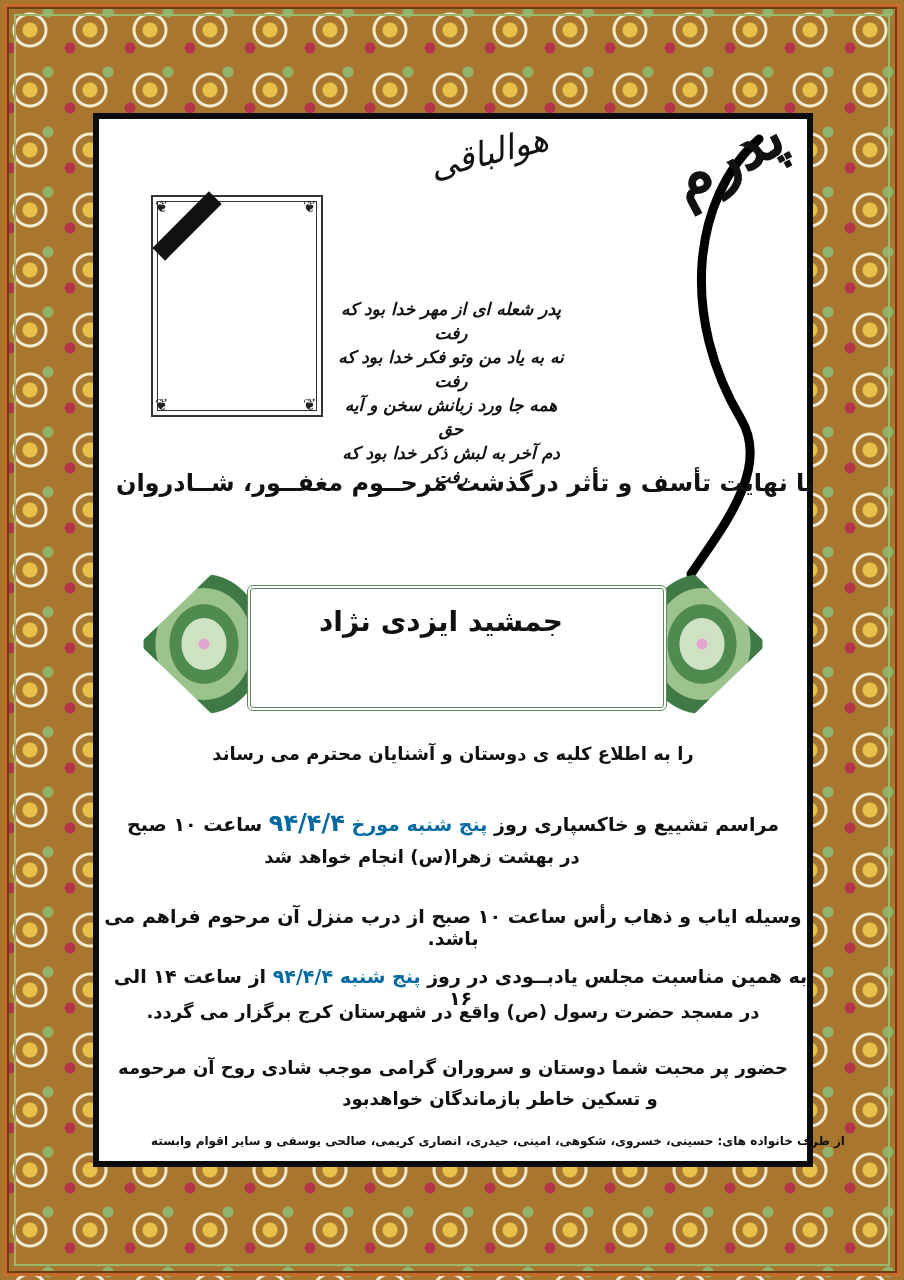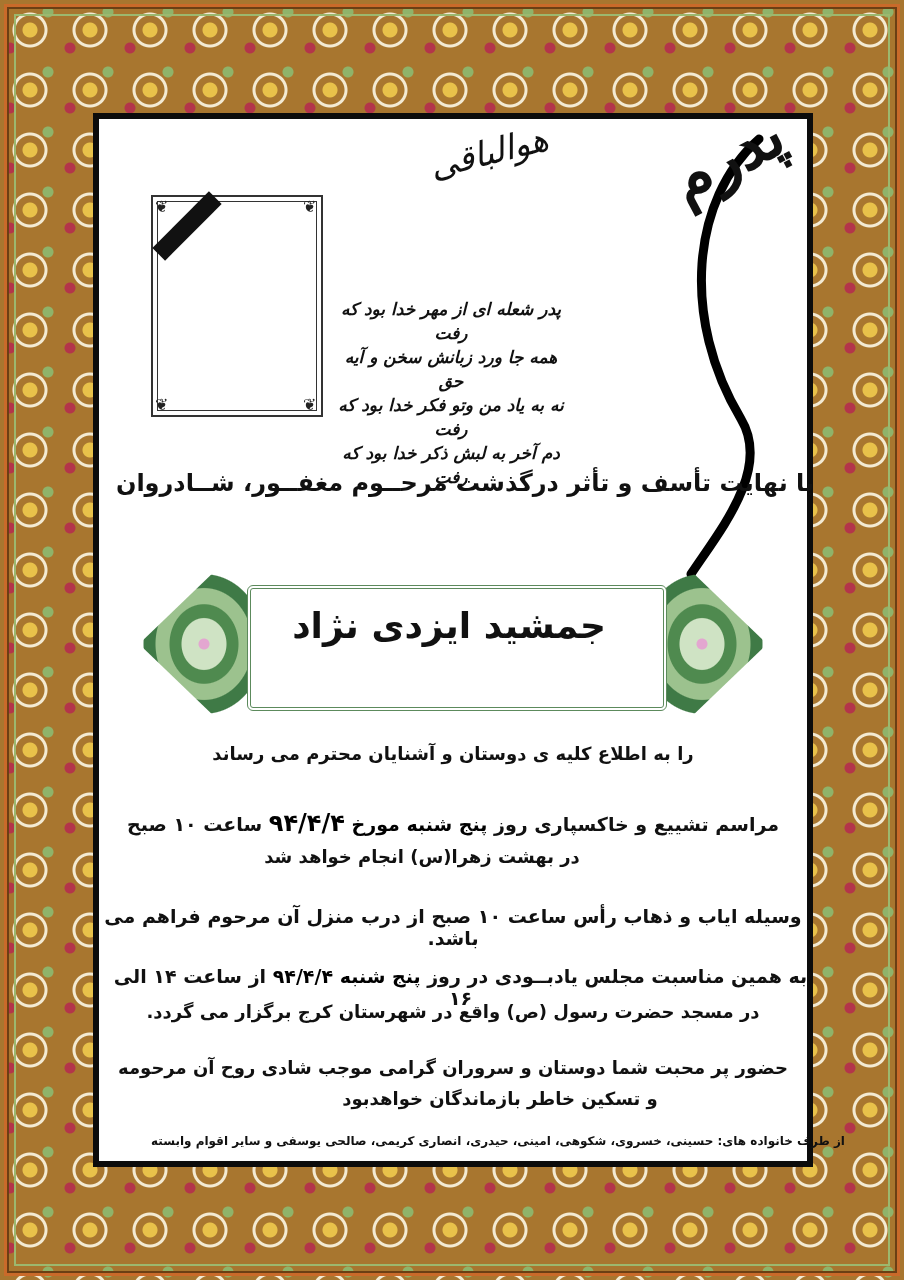--- a/index.html
+++ b/index.html
@@ -26,31 +26,31 @@
   .pedaram{left:548px;top:2px;width:160px;font-size:62px;font-family:"DejaVu Serif",serif;transform:rotate(-28deg);}
   .stroke{left:582px;top:0;width:120px;height:460px;}
   .condolence{left:0;top:350px;width:708px;font-size:24px;margin-left:12px;}
   .banner{left:40px;top:450px;width:628px;height:150px;}
   .banner .box{position:absolute;left:108px;top:16px;width:412px;height:118px;background:#fff;border:4px double #5c8a5c;border-radius:6px;}
   .banner .ornL,.banner .ornR{position:absolute;top:0;width:130px;height:150px;background:
      radial-gradient(circle at 50% 50%,#e3a6d0 0 5px,transparent 6px),
      radial-gradient(ellipse at 50% 50%,#cfe3c4 0 22px,#4f8a4f 23px 34px,#9cc28e 35px 48px,#3f7a46 49px 60px,transparent 61px);}
   .banner .ornL{left:0;clip-path:polygon(0 50%,60% 0,100% 10%,100% 90%,60% 100%);}
   .banner .ornR{right:0;clip-path:polygon(100% 50%,40% 0,0 10%,0 90%,40% 100%);}
-  .banner .name{position:absolute;left:100px;top:36px;width:420px;font-size:36px;}
+  .banner .name{position:absolute;left:92px;top:36px;width:420px;font-size:28px;}
   .notify{left:0;top:624px;width:708px;font-size:18px;}
   .l1{left:0;top:690px;width:708px;font-size:19px;}
   .l2{left:0;top:727px;width:564px;font-size:18px;margin-left:41px;}
   .l3{left:0;top:786px;width:708px;font-size:19px;}
   .l4{left:0;top:846px;width:723px;font-size:19px;}
   .l5{left:0;top:882px;width:708px;font-size:18px;}
   .l6{left:0;top:938px;width:708px;font-size:18px;}
   .l7{left:0;top:969px;width:708px;font-size:18px;padding-left:47px;}
   .l8{left:0;top:1015px;width:708px;font-size:12px;margin-left:45px;}
-  .red{color:#000000;}
+  .red{color:#0369a1;}
 </style>
 </head>
 <body>
 
 <div class="frame"></div>
 <div class="outer-trim"></div>
 <div class="outer-trim2"></div>
 
 <div class="panel">
 
@@ -65,22 +65,22 @@
     <div class="inner"></div>
     <div class="ribbon"></div>
     <span class="corner" style="left:2px;top:2px">❦</span>
     <span class="corner" style="right:2px;top:2px">❦</span>
     <span class="corner" style="left:2px;bottom:2px">❦</span>
     <span class="corner" style="right:2px;bottom:2px">❦</span>
   </div>
 
   <div class="abs fa poem">
     <div>پدر شعله ای از مهر خدا بود که رفت</div>
+    <div>نه به یاد من وتو  فکر خدا بود که رفت</div>
     <div>همه جا ورد زبانش سخن و آیه حق</div>
-    <div>نه به یاد من وتو  فکر خدا بود که رفت</div>
     <div>دم آخر به لبش ذکر خدا بود که رفت</div>
   </div>
 
   <div class="abs fa condolence">با نهایت تأسف و تأثر درگذشت مرحــوم مغفــور، شــادروان</div>
 
   <div class="abs banner">
     <div class="ornL"></div>
     <div class="ornR"></div>
     <div class="box"></div>
     <div class="fa name">جمشید ایزدی نژاد</div>

